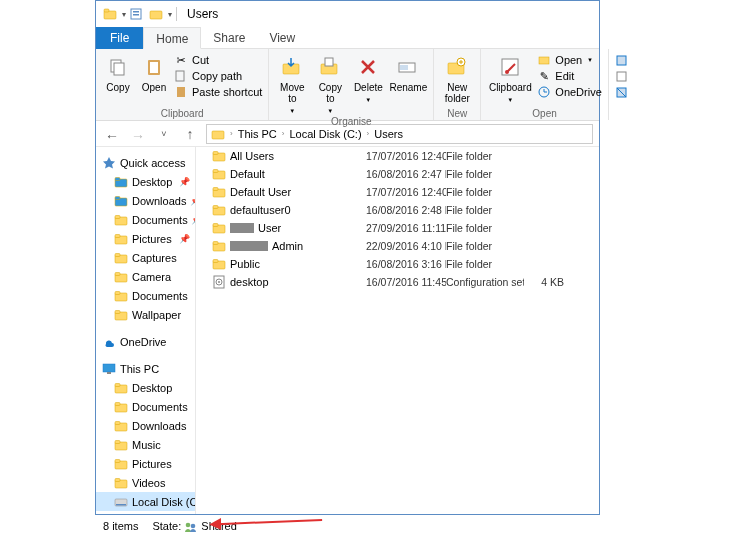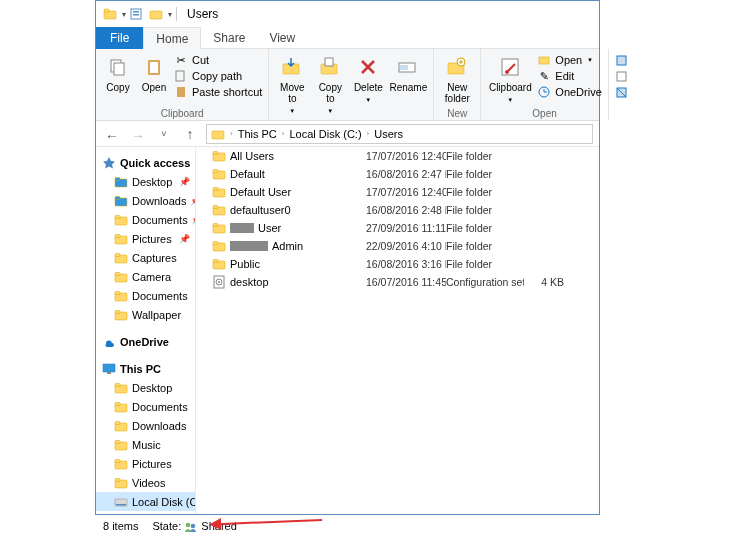--- a/index.html
+++ b/index.html
@@ -30,21 +30,21 @@
 .navbtn{width:20px;height:20px;display:flex;align-items:center;justify-content:center;color:#555;font-size:14px}
 .crumbs{flex:1;height:20px;border:1px solid #ccc;display:flex;align-items:center;padding:0 2px;font-size:11px}
 .crumb{padding:0 2px}
 .cchev{color:#888;font-size:8px;padding:0 3px}
 
 .body{flex:1;display:flex;overflow:hidden}
 .tree{width:100px;border-right:1px solid #e8e8e8;overflow:auto;padding-top:6px}
 .tnode{display:flex;align-items:center;gap:4px;height:19px;padding-left:6px;font-size:11px;white-space:nowrap}
 .tnode.lvl1{padding-left:18px}
 .tnode.lvl2{padding-left:18px}
-.tnode.bold span{font-weight:700}
+.tnode.bold span{font-weight:400}
 .tnode.sel{background:#cde8ff}
 .pin{color:#888;font-size:9px;margin-left:auto;margin-right:4px}
 .tic{width:14px;height:14px;flex:none}
 
 .list{flex:1;overflow:auto}
 .cols{display:flex;height:22px;border-bottom:1px solid #e8e8e8;align-items:center;color:#555}
 .c-name{width:170px;padding-left:16px}
 .c-date{width:80px}
 .c-type{width:78px}
 .c-size{width:46px}
@@ -181,20 +181,21 @@
         <div class="big" style="width:38px">
             <div class="ic">
               <svg width="22" height="20">
                 <rect x="2" y="6" width="16" height="9" fill="#fff" stroke="#888"></rect>
                 <rect x="3" y="8" width="8" height="5" fill="#cde"></rect>
               </svg>
             </div>
             <span>Rename</span>
           </div>
       </div>
+      <div class="grp-label">Organise</div>
     </div>
     <div class="grp">
       <div class="grp-body">
         <div class="big" style="width:34px">
             <div class="ic">
               <svg width="22" height="22">
                 <rect class="folder" x="2" y="7" width="16" height="11" rx="1"></rect>
                 <circle cx="15" cy="6" r="4" fill="#fff" stroke="#d9a400"></circle>
                 <path d="M15 4v4M13 6h4" stroke="#d9a400"></path>
               </svg>

